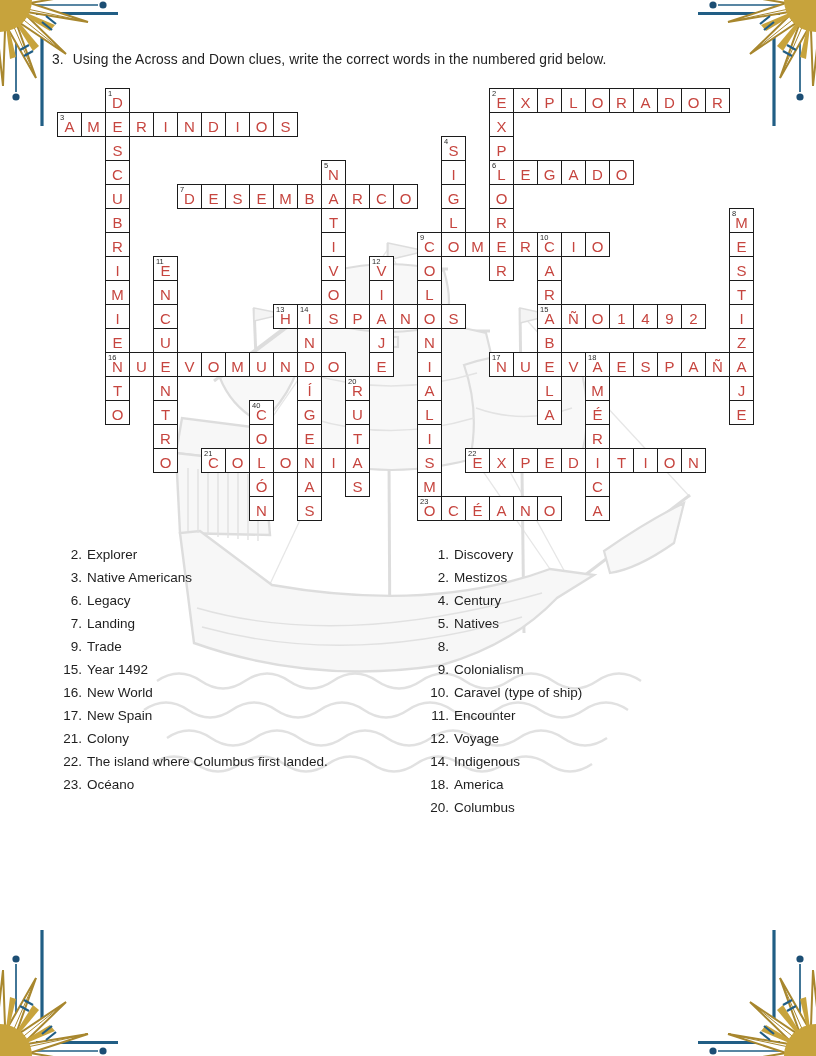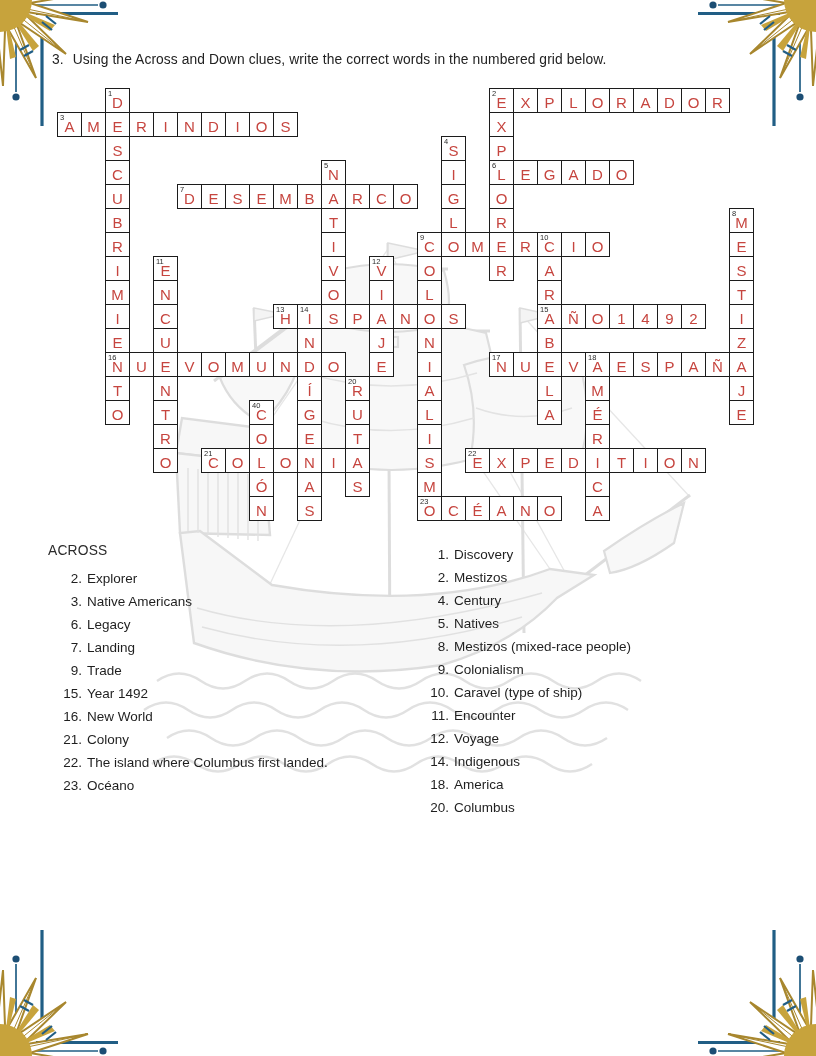--- a/index.html
+++ b/index.html
@@ -717,21 +717,20 @@
     </div>
     <div class="cell" style="left: 456px; top: 408px;">
       <span class="letter">N</span>
     </div>
     <div class="cell" style="left: 480px; top: 408px;">
       <span class="letter">O</span>
     </div>
   </div>
 
 <div class="clues across">
-  <h2>ACROSS</h2>
   <div id="across-list">
       <div class="clue-row">
         <span class="n">2.</span>
         <span class="t">Explorer</span>
       </div>
       <div class="clue-row">
         <span class="n">3.</span>
         <span class="t">Native Americans</span>
       </div>
       <div class="clue-row">
@@ -746,20 +745,24 @@
         <span class="n">9.</span>
         <span class="t">Trade</span>
       </div>
       <div class="clue-row">
         <span class="n">15.</span>
         <span class="t">Year 1492</span>
       </div>
       <div class="clue-row">
         <span class="n">16.</span>
         <span class="t">New World</span>
+      </div>
+      <div class="clue-row">
+        <span class="n">17.</span>
+        <span class="t">New Spain</span>
       </div>
       <div class="clue-row">
         <span class="n">21.</span>
         <span class="t">Colony</span>
       </div>
       <div class="clue-row">
         <span class="n">22.</span>
         <span class="t">The island where Columbus first landed.</span>
       </div>
       <div class="clue-row">
@@ -781,21 +784,20 @@
       <div class="clue-row">
         <span class="n">4.</span>
         <span class="t">Century</span>
       </div>
       <div class="clue-row">
         <span class="n">5.</span>
         <span class="t">Natives</span>
       </div>
       <div class="clue-row">
         <span class="n">8.</span>
-        <span class="t">Mestizos (mixed-race people)</span>
       </div>
       <div class="clue-row">
         <span class="n">9.</span>
         <span class="t">Colonialism</span>
       </div>
       <div class="clue-row">
         <span class="n">10.</span>
         <span class="t">Caravel (type of ship)</span>
       </div>
       <div class="clue-row">

